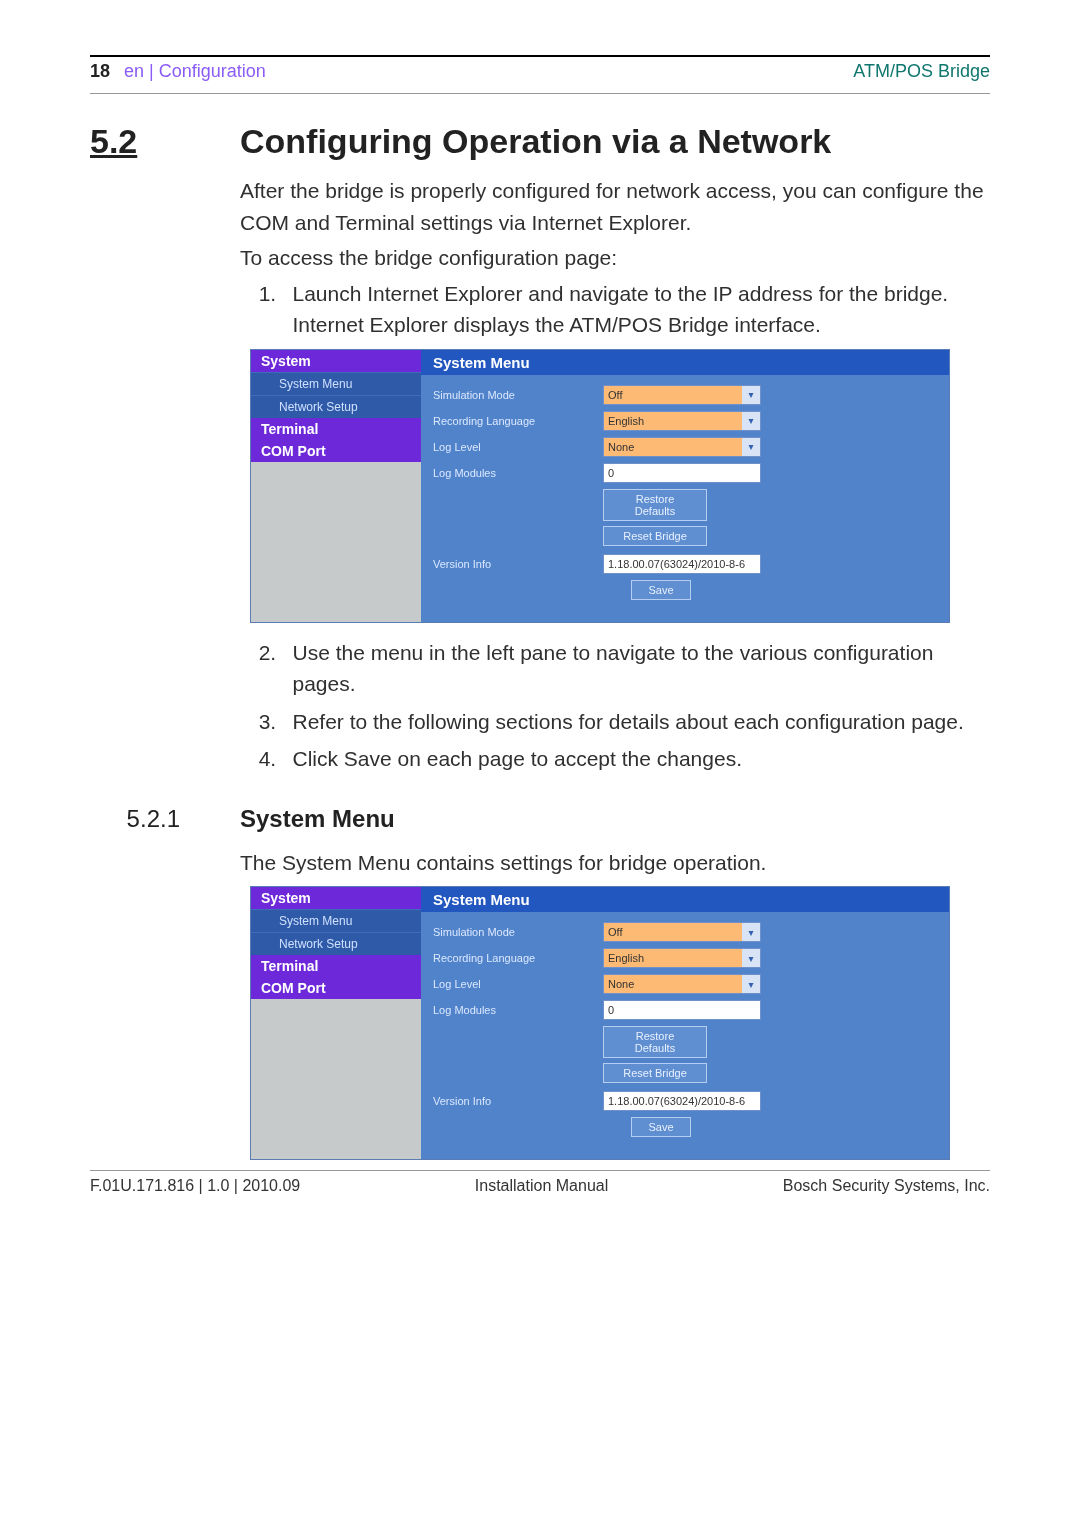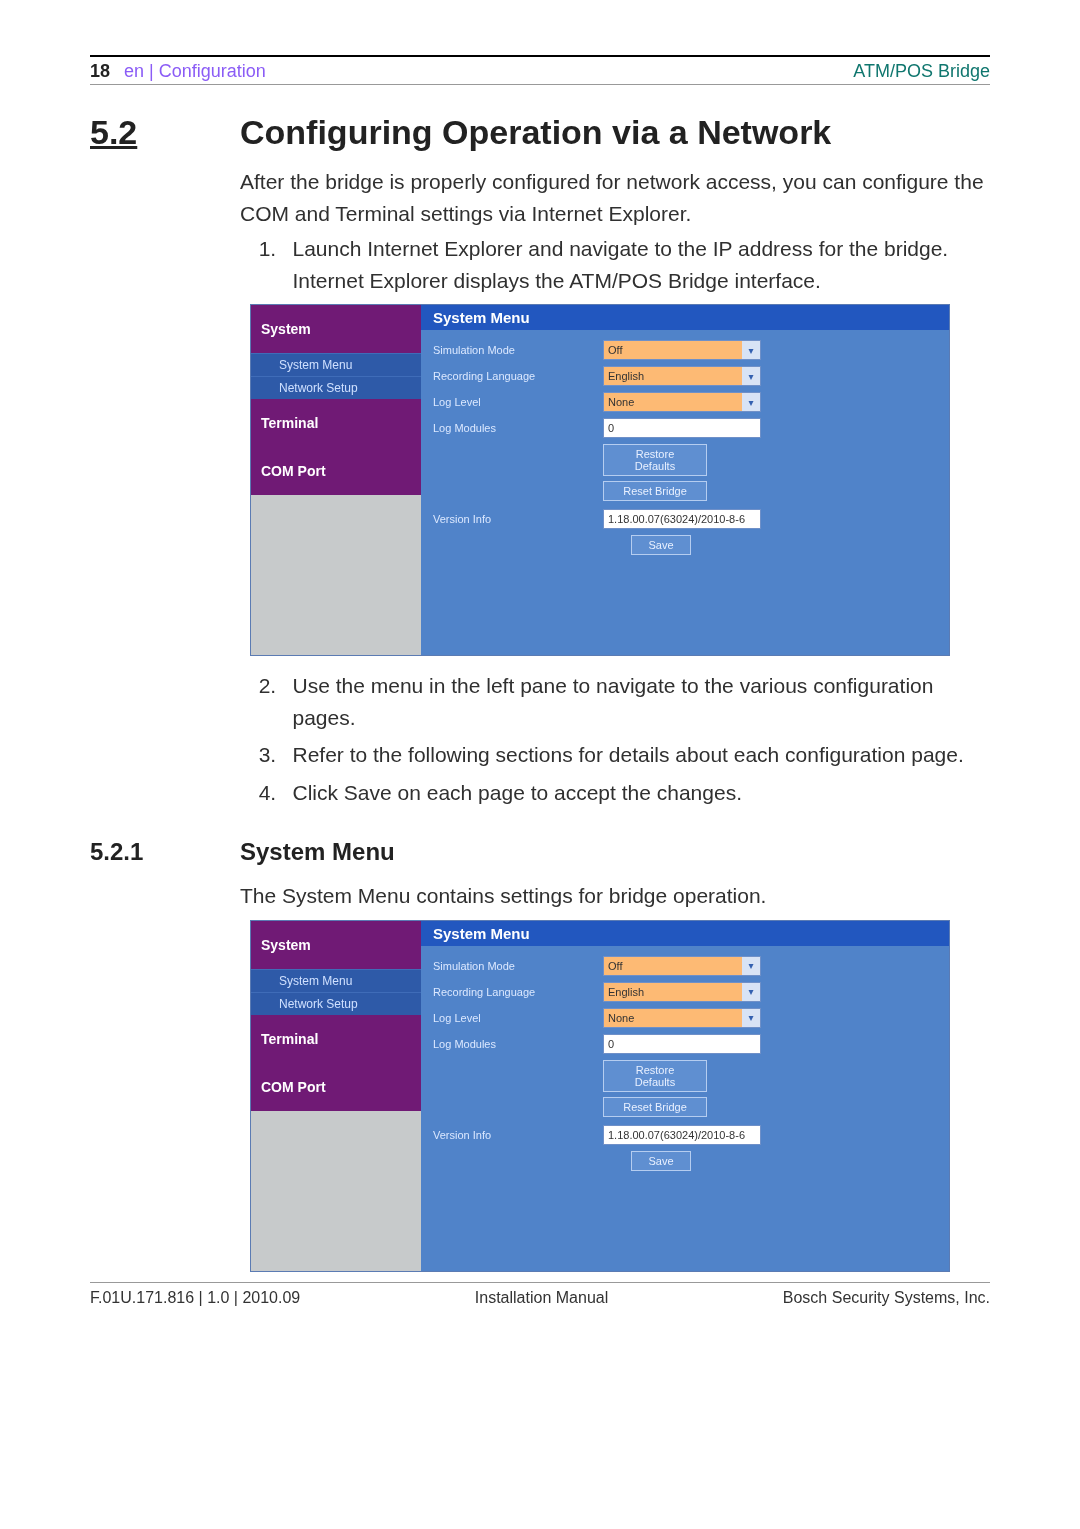--- a/index.html
+++ b/index.html
@@ -5,48 +5,48 @@
   * { box-sizing: border-box; margin: 0; padding: 0; }
   body {
     font-family: Arial, Helvetica, sans-serif;
     background: #fff;
     color: #222;
     width: 1080px;
     margin: 0 auto;
     padding: 55px 90px 40px 90px;
   }
   .hdr-line { border-top: 2px solid #000; margin-bottom: 4px; }
-  .hdr-row { display: flex; justify-content: space-between; font-size: 18px; padding-bottom: 2px; border-bottom: 1px solid #999; }
+  .hdr-row { display: flex; justify-content: space-between; font-size: 18px; padding-bottom: 11px; border-bottom: 1px solid #999; }
   .hdr-left { display: flex; gap: 14px; }
   .hdr-page { font-weight: bold; }
   .hdr-breadcrumb { color: #8b5cf6; }
   .hdr-right { color: #0f766e; }
 
   .section-row { display: flex; align-items: baseline; gap: 60px; margin-top: 28px; }
   .section-num { font-size: 34px; font-weight: bold; width: 90px; text-decoration: underline; }
   .section-title { font-size: 34px; font-weight: bold; }
 
   .sub-row { display: flex; align-items: baseline; gap: 60px; margin-top: 30px; }
-  .sub-num { font-size: 24px; font-weight: bold; width: 90px; }
+  .sub-num { font-size: 24px; font-weight: normal; width: 90px; text-align: right; }
   .sub-title { font-size: 24px; font-weight: bold; }
 
   .body-block { margin-left: 150px; margin-top: 14px; font-size: 21px; line-height: 1.5; color: #303030; }
   .body-block p { margin-bottom: 4px; }
   ol.steps { list-style: decimal; margin-left: 2em; }
   ol.steps li { padding-left: 0.5em; margin-bottom: 6px; }
 
   .screenshot {
     margin: 8px 0 10px 160px;
     width: 700px;
     border: 1px solid #5b7bb3;
     display: flex;
     font-family: Tahoma, Arial, sans-serif;
   }
   .ss-sidebar { width: 170px; }
-  .ss-side-hdr { background: #701a75; color: #fff; font-weight: bold; font-size: 14px; padding: 16px 10px; }
+  .ss-side-hdr { background: #6d28d9; color: #fff; font-weight: bold; font-size: 14px; padding: 3px 10px; }
   .ss-side-item { background: #2e5aa8; color: #cfe0ff; font-size: 12px; padding: 4px 18px; border-top: 1px solid #3f6cb8; }
   .ss-side-item.sub { padding-left: 28px; }
   .ss-side-fill { background: #c7cacb; height: 160px; }
   .ss-main { flex: 1; display: flex; flex-direction: column; }
   .ss-main-hdr { background: #2257bf; color: #fff; font-weight: bold; font-size: 15px; padding: 4px 12px; }
   .ss-panel { background: #5083c9; padding: 10px 12px 14px 12px; flex: 1; }
   .ss-field { display: flex; align-items: center; margin-bottom: 6px; }
   .ss-flabel { color: #dbe8ff; font-size: 11px; width: 170px; }
   .ss-select { display: flex; align-items: center; background: #fdba74; border: 1px solid #6f90c8; height: 20px; width: 158px; font-size: 11px; color: #333; padding-left: 4px; position: relative; }
   .ss-select .chev { margin-left: auto; width: 18px; height: 100%; background: #d8e3f5; display: flex; align-items: center; justify-content: center; color: #3360b0; font-size: 10px; }
@@ -71,20 +71,21 @@
   <div class="hdr-right">ATM/POS Bridge</div>
 </div>
 
 <div class="section-row">
   <div class="section-num">5.2</div>
   <div class="section-title">Configuring Operation via a Network</div>
 </div>
 
 <div class="body-block">
   <p>After the bridge is properly configured for network access, you can configure the COM and Terminal settings via Internet Explorer.</p>
+  <p>To access the bridge configuration page:</p>
   <ol class="steps" start="1">
     <li>
       <span>Launch Internet Explorer and navigate to the IP address for the bridge.</span><br>
       <span>Internet Explorer displays the ATM/POS Bridge interface.</span>
     </li>
   </ol>
 </div>
 
 <div class="screenshot">
   <div class="ss-sidebar">

